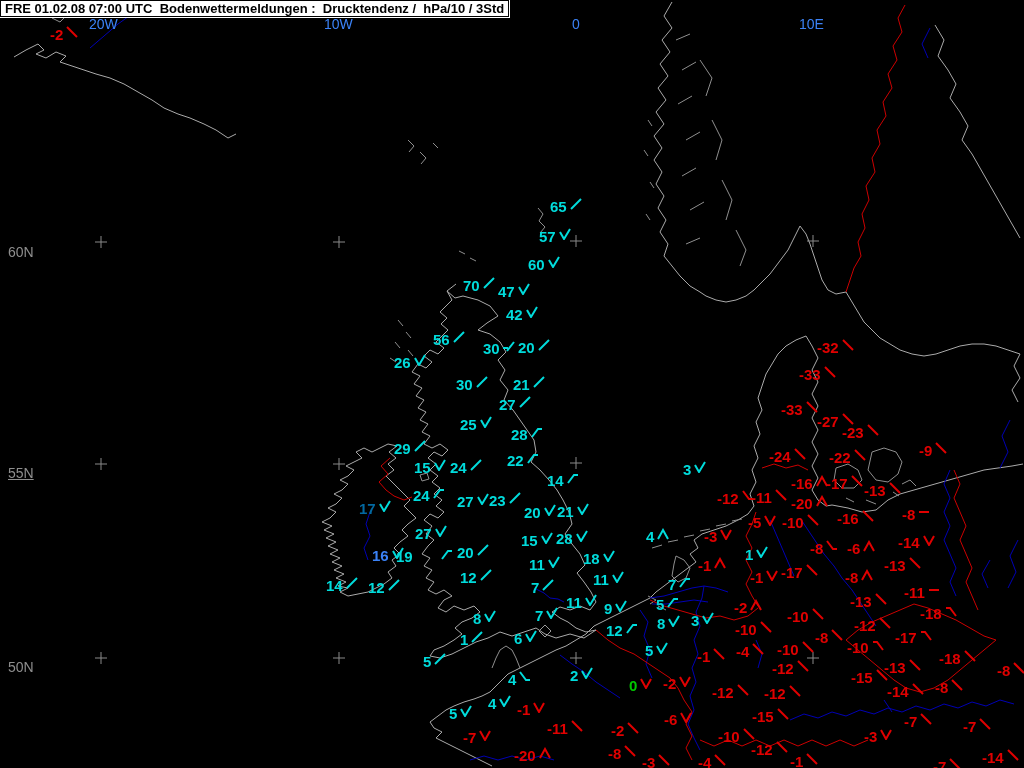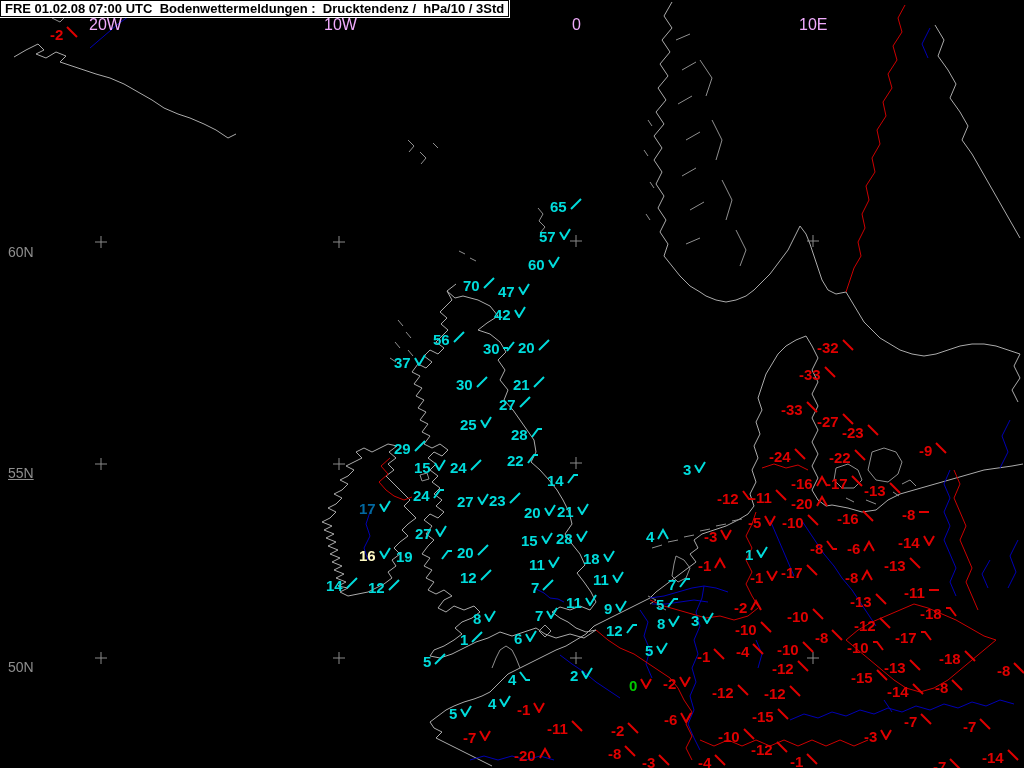--- a/index.html
+++ b/index.html
@@ -7,21 +7,21 @@
           font-family:"Liberation Sans",sans-serif;}
   svg.maplayer{position:absolute;left:0;top:0;}
   .coast{fill:none;stroke:#aaaaaa;stroke-width:1;}
   .coast2{fill:none;stroke:#8f8f8f;stroke-width:1;}
   .border{fill:none;stroke:#cc0000;stroke-width:1;}
   .river{fill:none;stroke:#0000b4;stroke-width:1;}
   .marker{fill:none;stroke:#9a9a9a;stroke-width:1;}
   .titlebar{position:absolute;left:0;top:0;background:#ffffff;border:1px solid #000;
             outline:1px solid #fff;padding:0 4px;height:15px;line-height:15px;
             font-weight:bold;font-size:13px;color:#000;white-space:pre;z-index:30;text-align:center;}
-  .lon-label{position:absolute;top:16px;color:#f0abfc;font-size:16px;z-index:5;}
+  .lon-label{position:absolute;top:16px;color:#3b82f6;font-size:14px;z-index:5;}
   .lat-label{position:absolute;left:8px;color:#8e8e8e;font-size:14px;z-index:5;margin-top:10px;}
   .station{position:absolute;display:flex;align-items:flex-start;gap:3px;
            font-weight:bold;font-size:15px;line-height:1;z-index:20;white-space:nowrap;}
   .station svg{display:block;margin-top:-1px;}
 </style>
 </head>
 <body>
 
 <div class="screen">
 
@@ -177,21 +177,21 @@
         <svg width="12" height="12" viewBox="0 0 12 12">
           <path d="M1,11 L11,1" stroke="#00dcdc" stroke-width="2" fill="none"></path>
         </svg>
       </div>
       <div class="station" style="left: 498px; top: 284px; color: rgb(0, 220, 220);">
         <span>47</span>
         <svg width="12" height="12" viewBox="0 0 12 12">
           <path d="M1,4 L5,11 L11,1" stroke="#00dcdc" stroke-width="2" fill="none"></path>
         </svg>
       </div>
-      <div class="station" style="left: 494px; top: 307px; color: rgb(0, 220, 220);">
+      <div class="station" style="left: 506px; top: 307px; color: rgb(0, 220, 220);">
         <span>42</span>
         <svg width="12" height="12" viewBox="0 0 12 12">
           <path d="M1,4 L5,11 L11,1" stroke="#00dcdc" stroke-width="2" fill="none"></path>
         </svg>
       </div>
       <div class="station" style="left: 433px; top: 332px; color: rgb(0, 220, 220);">
         <span>56</span>
         <svg width="12" height="12" viewBox="0 0 12 12">
           <path d="M1,11 L11,1" stroke="#00dcdc" stroke-width="2" fill="none"></path>
         </svg>
@@ -202,21 +202,21 @@
           <path d="M0,8 L5,8 M4,11 L11,2" stroke="#00dcdc" stroke-width="2" fill="none"></path>
         </svg>
       </div>
       <div class="station" style="left: 518px; top: 340px; color: rgb(0, 220, 220);">
         <span>20</span>
         <svg width="12" height="12" viewBox="0 0 12 12">
           <path d="M1,11 L11,1" stroke="#00dcdc" stroke-width="2" fill="none"></path>
         </svg>
       </div>
       <div class="station" style="left: 394px; top: 355px; color: rgb(0, 220, 220);">
-        <span>37</span>
+        <span>26</span>
         <svg width="12" height="12" viewBox="0 0 12 12">
           <path d="M1,4 L5,11 L11,1" stroke="#00dcdc" stroke-width="2" fill="none"></path>
         </svg>
       </div>
       <div class="station" style="left: 456px; top: 377px; color: rgb(0, 220, 220);">
         <span>30</span>
         <svg width="12" height="12" viewBox="0 0 12 12">
           <path d="M1,11 L11,1" stroke="#00dcdc" stroke-width="2" fill="none"></path>
         </svg>
       </div>
@@ -321,21 +321,21 @@
         <svg width="12" height="12" viewBox="0 0 12 12">
           <path d="M1,4 L5,11 L11,1" stroke="#00dcdc" stroke-width="2" fill="none"></path>
         </svg>
       </div>
       <div class="station" style="left: 556px; top: 531px; color: rgb(0, 220, 220);">
         <span>28</span>
         <svg width="12" height="12" viewBox="0 0 12 12">
           <path d="M1,4 L5,11 L11,1" stroke="#00dcdc" stroke-width="2" fill="none"></path>
         </svg>
       </div>
-      <div class="station" style="left: 359px; top: 548px; color: #fef9c3;">
+      <div class="station" style="left: 372px; top: 548px; color: #3b82f6;">
         <span>16</span>
         <svg width="12" height="12" viewBox="0 0 12 12">
           <path d="M1,4 L5,11 L11,1" stroke="#00dcdc" stroke-width="2" fill="none"></path>
         </svg>
       </div>
       <div class="station" style="left: 396px; top: 549px; color: rgb(0, 220, 220); gap: 28px;">
         <span>19</span>
         <svg width="12" height="12" viewBox="0 0 12 12">
           <path d="M1,11 L7,3 L11,3" stroke="#00dcdc" stroke-width="2" fill="none"></path>
         </svg>

